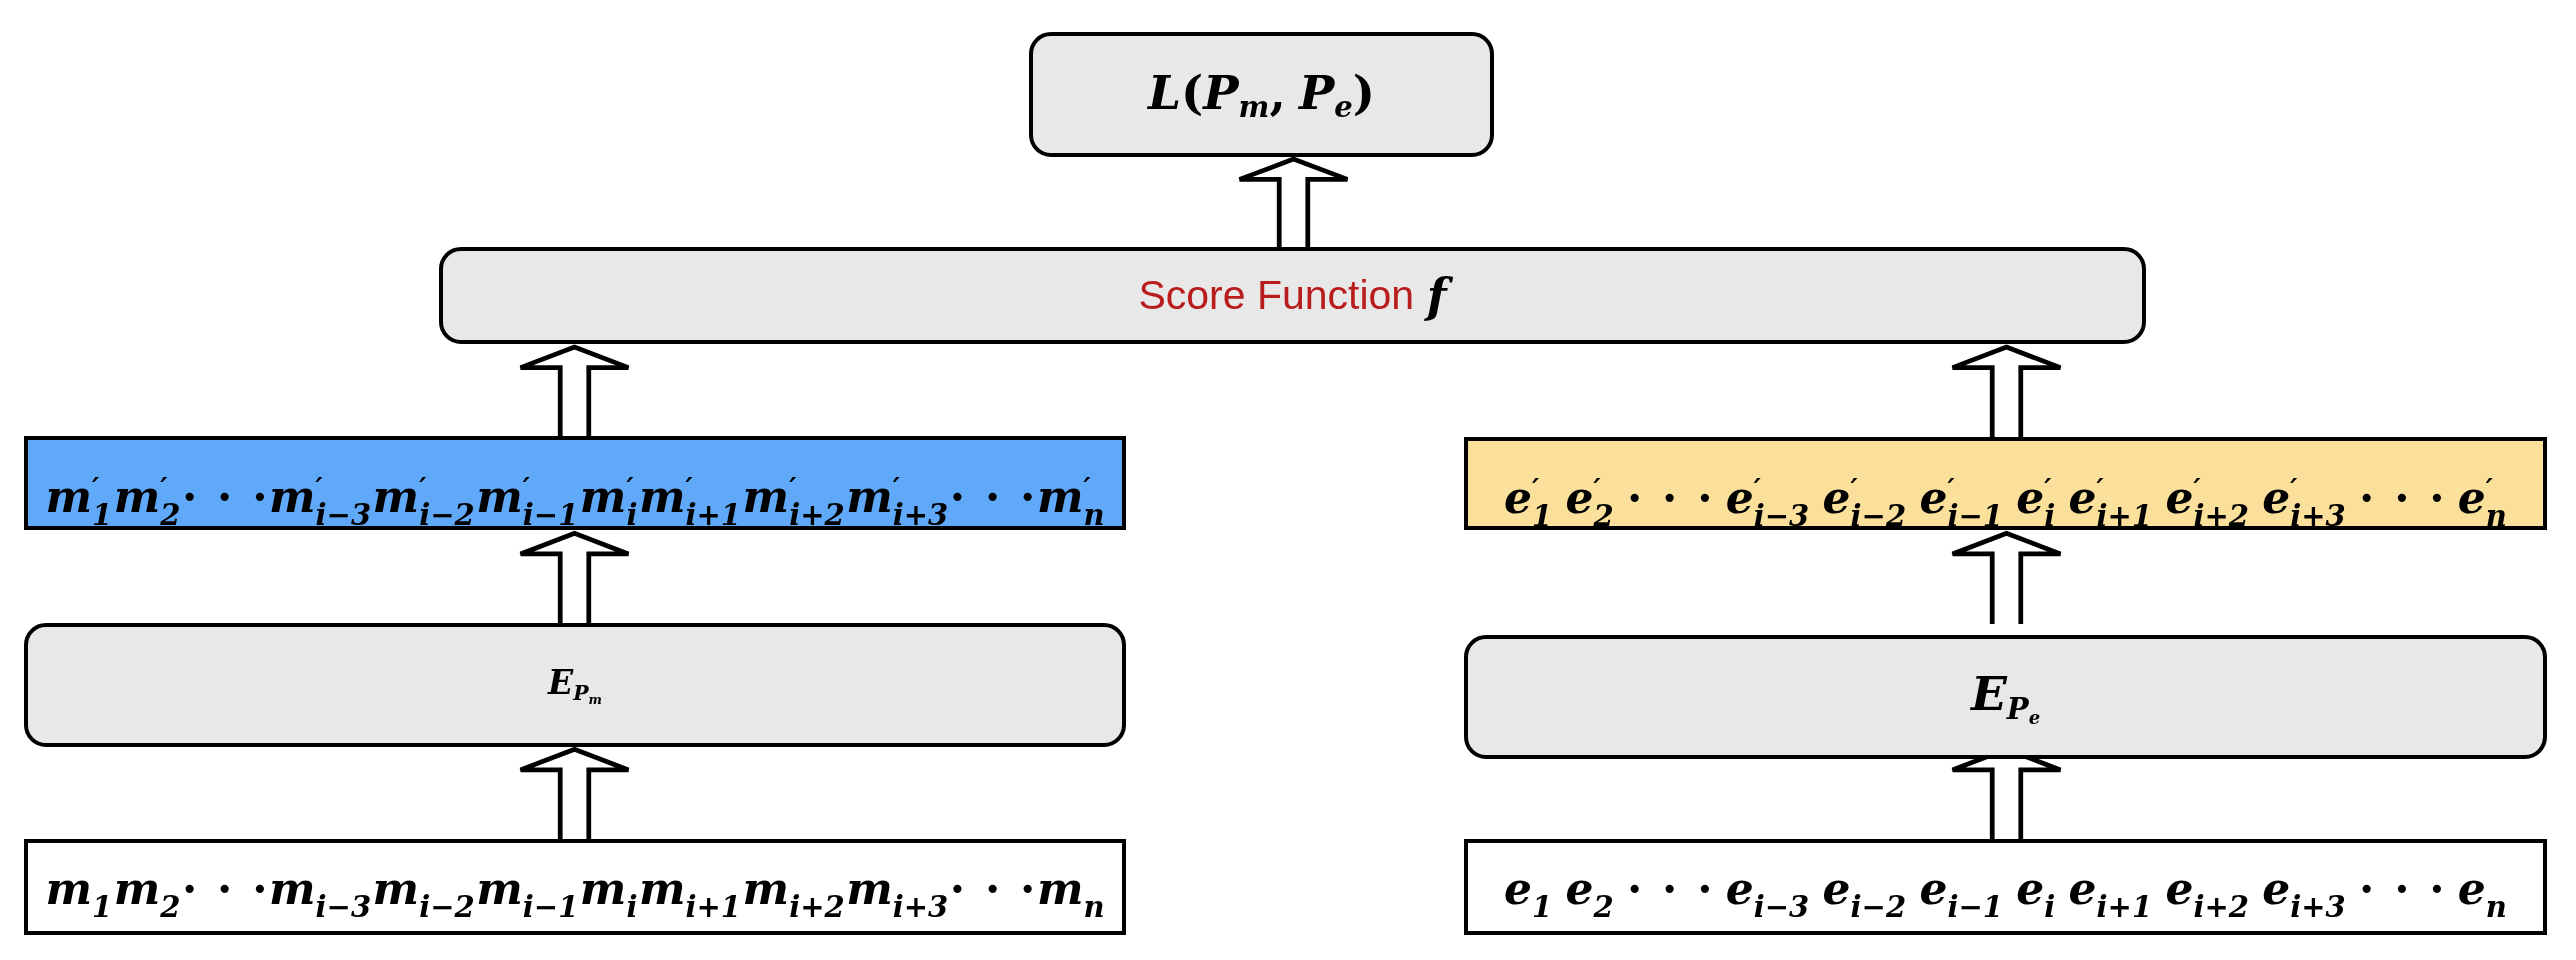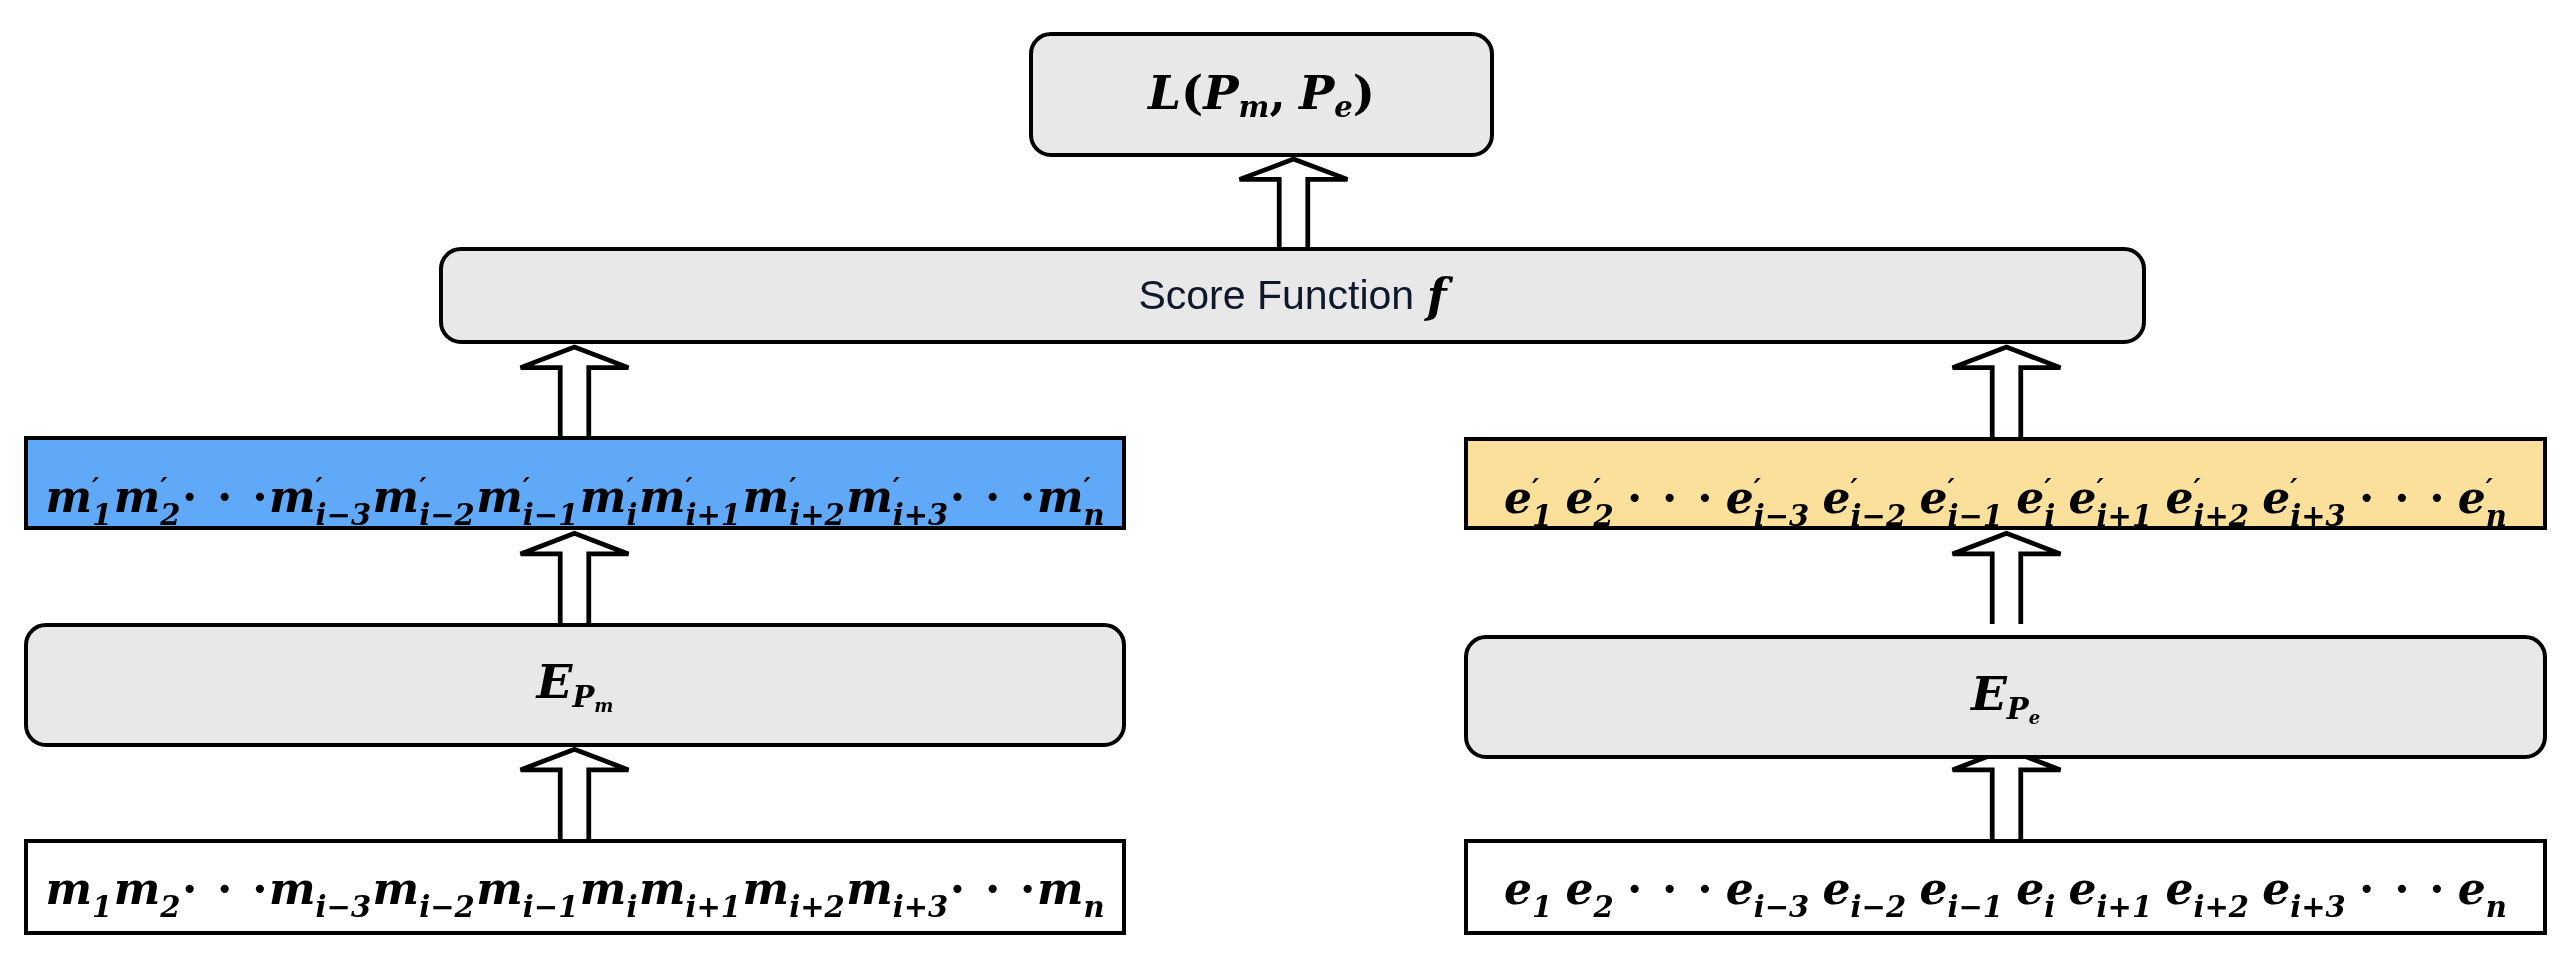--- a/index.html
+++ b/index.html
@@ -17,23 +17,23 @@
   }
   .sq{border-radius:0;border-width:4px;background:#fff;}
   .math{font-family:"DejaVu Serif",serif;font-style:italic;font-weight:700;color:#000;}
   .upright{font-style:normal;font-weight:700;}
   .sep{margin-right:0.28em;}
   .msub{font-size:0.62em;vertical-align:-0.28em;}
 
   
   #loss-box{left:1029px;top:32px;width:465px;height:125px;font-size:47px;}
   #score-box{left:439px;top:247px;width:1707px;height:97px;}
-  #score-box .label{font-family:"Liberation Sans",sans-serif;font-weight:400;font-size:41px;color:#0f172a;}
+  #score-box .label{font-family:"Liberation Sans",sans-serif;font-weight:400;font-size:41px;color:#b91c1c;}
   #score-box .fsym{font-family:"DejaVu Serif",serif;font-style:italic;font-weight:700;font-size:46px;margin-left:12.6px;}
-  #encoder-m-box{left:24px;top:623px;width:1102px;height:124px;font-size:47px;}
+  #encoder-m-box{left:24px;top:623px;width:1102px;height:124px;font-size:33px;}
   #encoder-e-box{left:1464px;top:623px;width:1083px;height:124px;font-size:47px;margin-top:12px;}
 
   
   .tokbox{position:absolute;box-sizing:border-box;border:4px solid var(--border,#000);display:block;}
   #seq-m-enc{left:24px;top:436px;width:1102px;height:94px;background:var(--blue_box,#5fa9f8);}
   #seq-e-enc{left:1464px;top:437px;width:1083px;height:93px;background:var(--yellow_box,#fbe09c);}
   #seq-m-in{left:24px;top:839px;width:1102px;height:96px;background:#fff;}
   #seq-e-in{left:1464px;top:839px;width:1083px;height:96px;background:#fff;}
 
   .tokrow{

